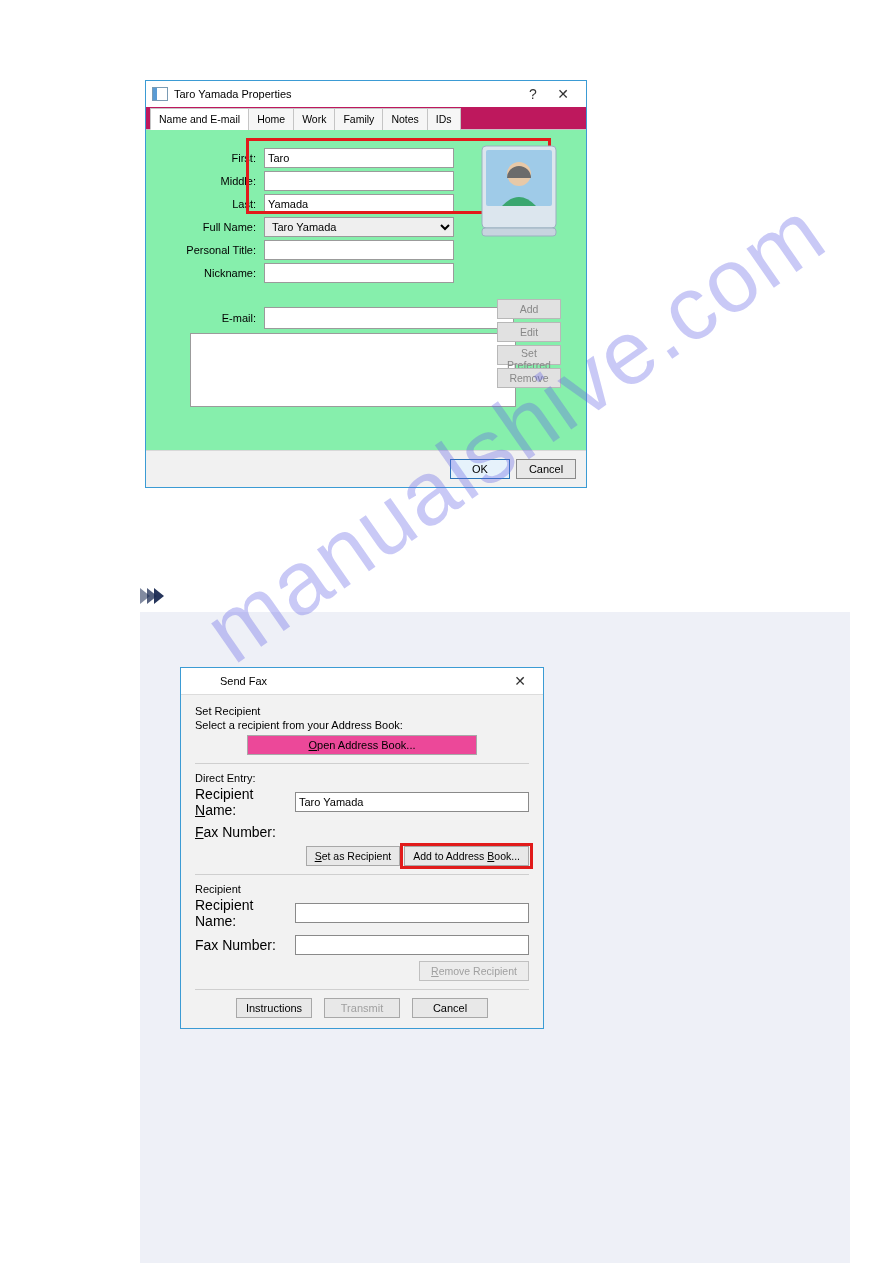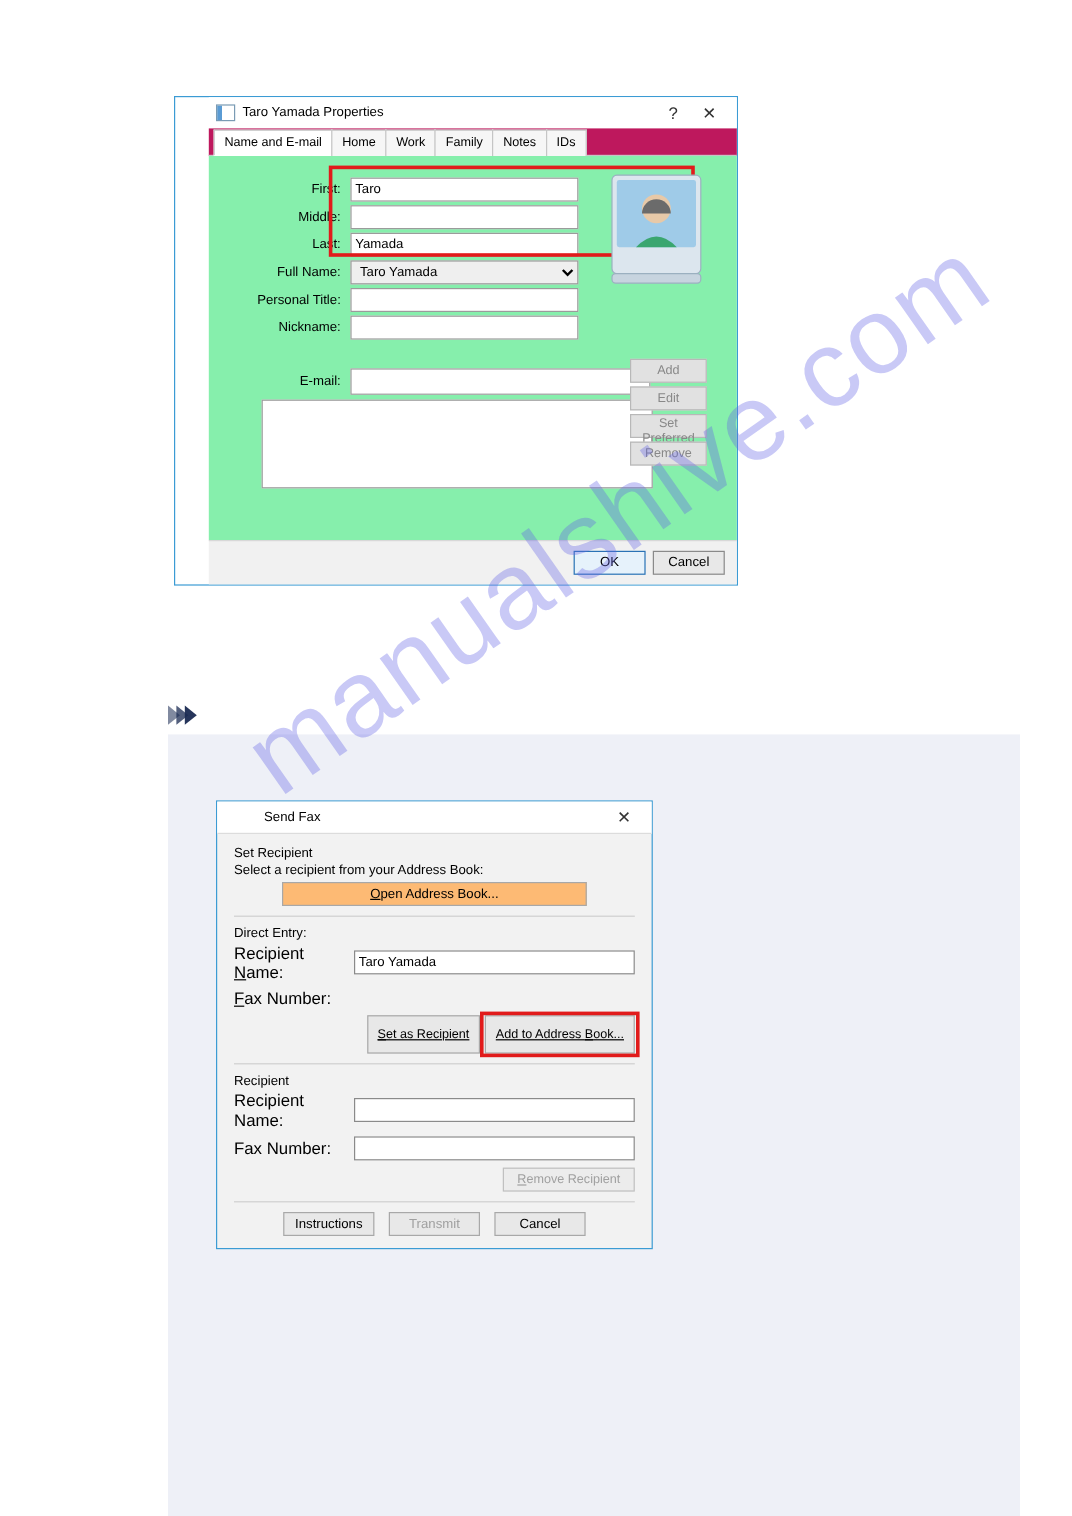--- a/index.html
+++ b/index.html
@@ -23,21 +23,20 @@
     font-family: Arial, sans-serif;
     letter-spacing: 2px;
   }
 
   
   .dlg1-wrap {
     margin: 80px 0 0 145px;
     width: 440px;
     border: 1px solid #3b9bd4;
     background: #ffffff;
-    padding-left: 28px;
   }
   .dlg1-title {
     height: 26px;
     display: flex;
     align-items: center;
     padding: 0 8px 0 6px;
     background: #ffffff;
   }
   .ab-icon {
     width: 14px; height: 12px;
@@ -202,46 +201,45 @@
   }
   .dlg2-title-text { flex: 1; font-size: 11px; margin-left: 31px; }
   .dlg2-body {
     padding: 10px 14px 10px 14px;
   }
   .sec-head { font-size: 11px; margin-bottom: 2px; }
   .sec-sub { font-size: 11px; margin-bottom: 4px; }
   .wide-btn {
     display: block;
     margin: 0 auto;
-    width: 254px; height: 20px;
+    width: 230px; height: 20px;
     border: 1px solid #a8a8a8;
-    background: #fdba74;
+    background: #ec4899;
     font-size: 11px;
   }
   .hr { border-top: 1px solid #cfcfcf; margin: 8px 0; }
   .fgrid {
     display: grid;
     grid-template-columns: 100px 1fr;
     row-gap: 6px;
     align-items: center;
   }
   .fgrid label { font-size: 14px; }
   .fgrid input {
     height: 18px; border: 1px solid #8a8a8a; font-size: 11px; padding: 0 3px;
   }
   .fgrid input.hl { border: 1px solid #2f7fc9; outline: 1px solid #2f7fc9; }
   .btn-row {
     display: flex; gap: 4px; margin-top: 6px;
     justify-content: flex-end;
   }
   .btn-row button {
-    height: 32px; font-size: 10.5px;
+    height: 20px; font-size: 10.5px;
     border: 1px solid #a8a8a8; background: #e8e8e8;
     padding: 0 8px;
-    text-decoration: underline;
   }
   .rb2 {
     position: relative;
   }
   .rb2::after{
     content:"";
     position:absolute;
     left:-4px; top:-3px; right:-4px; bottom:-3px;
     border: 3px solid #e11b1b;
     pointer-events:none;

